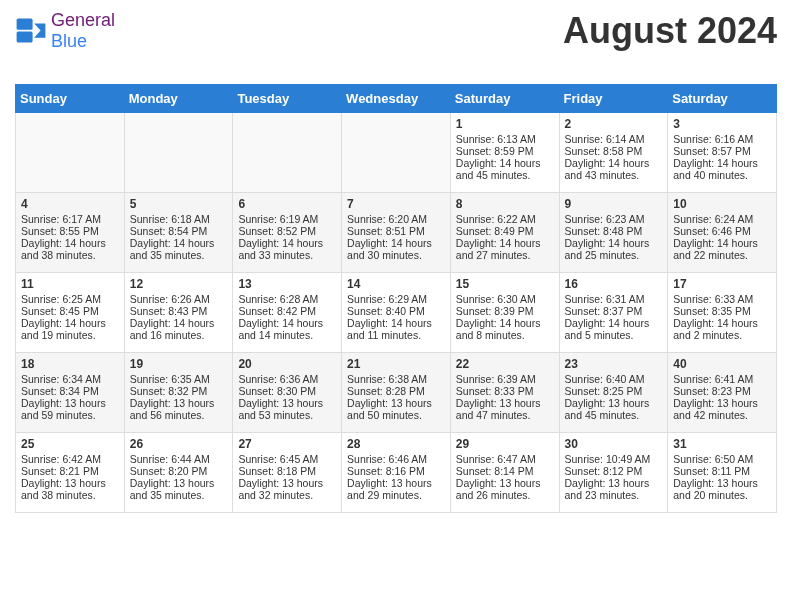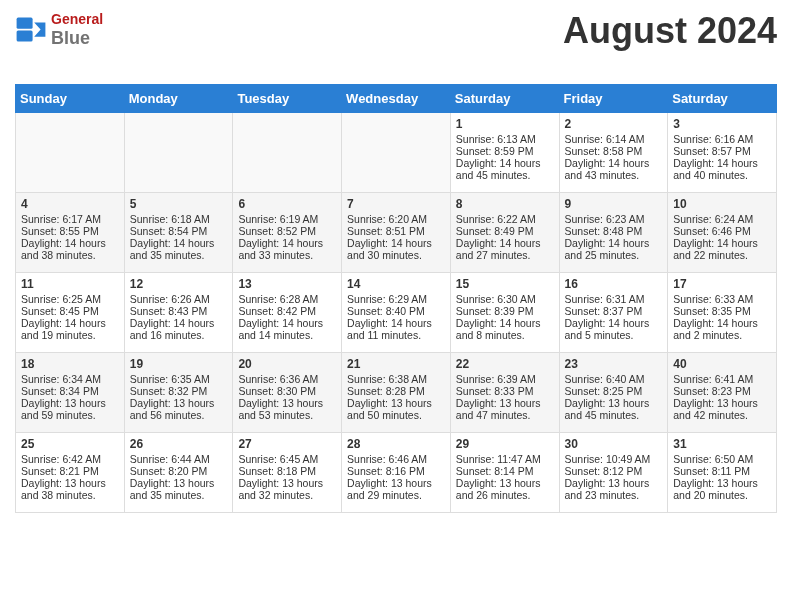--- a/index.html
+++ b/index.html
@@ -15,28 +15,28 @@
       justify-content: space-between;
       align-items: flex-start;
       margin-bottom: 8px;
     }
     .logo {
       display: flex;
       align-items: center;
       gap: 4px;
     }
     .logo-text-general {
-      font-size: 14px;
-      font-weight: bold;
-      color: #b91c1c;
+      font-size: 18px;
+      font-weight: normal;
+      color: #701a75;
     }
     .logo-text-blue {
       font-size: 18px;
-      font-weight: bold;
-      color: #737373;
+      font-weight: normal;
+      color: #3b82f6;
     }
     .logo-icon {
       width: 32px;
       height: 28px;
     }
     .title-area {
       text-align: center;
     }
     .main-title {
       font-size: 36px;
@@ -153,18 +153,18 @@
         <td><span class="day-number">21</span><span>Sunrise: 6:38 AM</span><br><span>Sunset: 8:28 PM</span><br><span>Daylight: 13 hours and 50 minutes.</span></td>
         <td><span class="day-number">22</span><span>Sunrise: 6:39 AM</span><br><span>Sunset: 8:33 PM</span><br><span>Daylight: 13 hours and 47 minutes.</span></td>
         <td><span class="day-number">23</span><span>Sunrise: 6:40 AM</span><br><span>Sunset: 8:25 PM</span><br><span>Daylight: 13 hours and 45 minutes.</span></td>
         <td><span class="day-number">40</span><span>Sunrise: 6:41 AM</span><br><span>Sunset: 8:23 PM</span><br><span>Daylight: 13 hours and 42 minutes.</span></td>
       </tr>
       <tr>
         <td><span class="day-number">25</span><span>Sunrise: 6:42 AM</span><br><span>Sunset: 8:21 PM</span><br><span>Daylight: 13 hours and 38 minutes.</span></td>
         <td><span class="day-number">26</span><span>Sunrise: 6:44 AM</span><br><span>Sunset: 8:20 PM</span><br><span>Daylight: 13 hours and 35 minutes.</span></td>
         <td><span class="day-number">27</span><span>Sunrise: 6:45 AM</span><br><span>Sunset: 8:18 PM</span><br><span>Daylight: 13 hours and 32 minutes.</span></td>
         <td><span class="day-number">28</span><span>Sunrise: 6:46 AM</span><br><span>Sunset: 8:16 PM</span><br><span>Daylight: 13 hours and 29 minutes.</span></td>
-        <td><span class="day-number">29</span><span>Sunrise: 11:47 AM</span><br><span>Sunset: 8:14 PM</span><br><span>Daylight: 13 hours and 26 minutes.</span></td>
+        <td><span class="day-number">29</span><span>Sunrise: 6:47 AM</span><br><span>Sunset: 8:14 PM</span><br><span>Daylight: 13 hours and 26 minutes.</span></td>
         <td><span class="day-number">30</span><span>Sunrise: 10:49 AM</span><br><span>Sunset: 8:12 PM</span><br><span>Daylight: 13 hours and 23 minutes.</span></td>
         <td><span class="day-number">31</span><span>Sunrise: 6:50 AM</span><br><span>Sunset: 8:11 PM</span><br><span>Daylight: 13 hours and 20 minutes.</span></td>
       </tr>
     </tbody>
 </table>
 
 </body></html>

